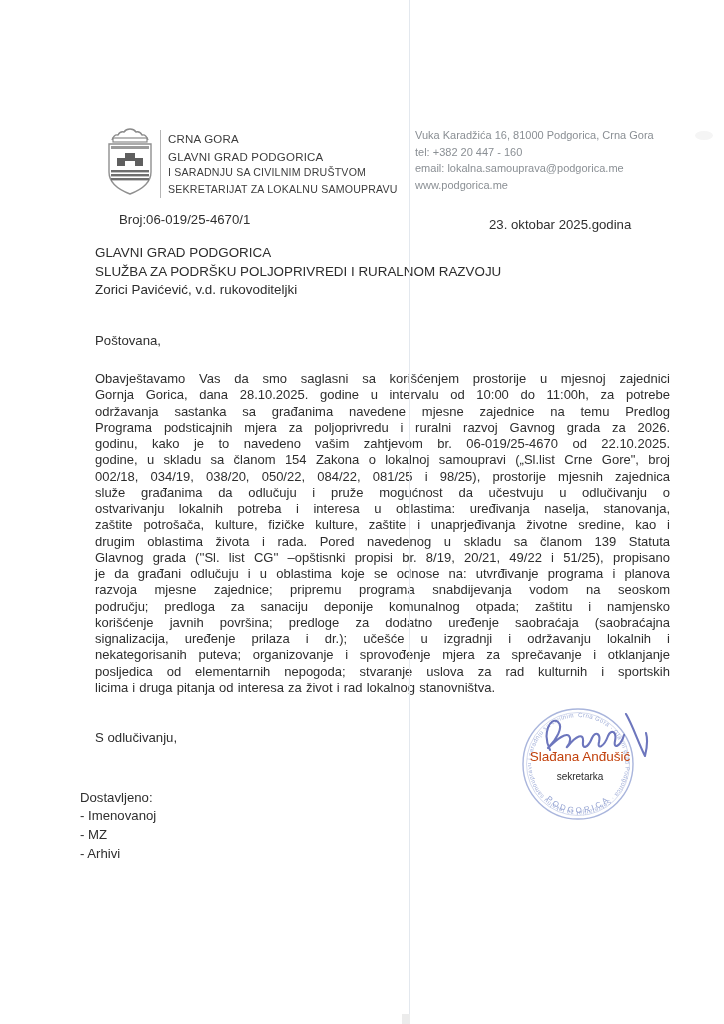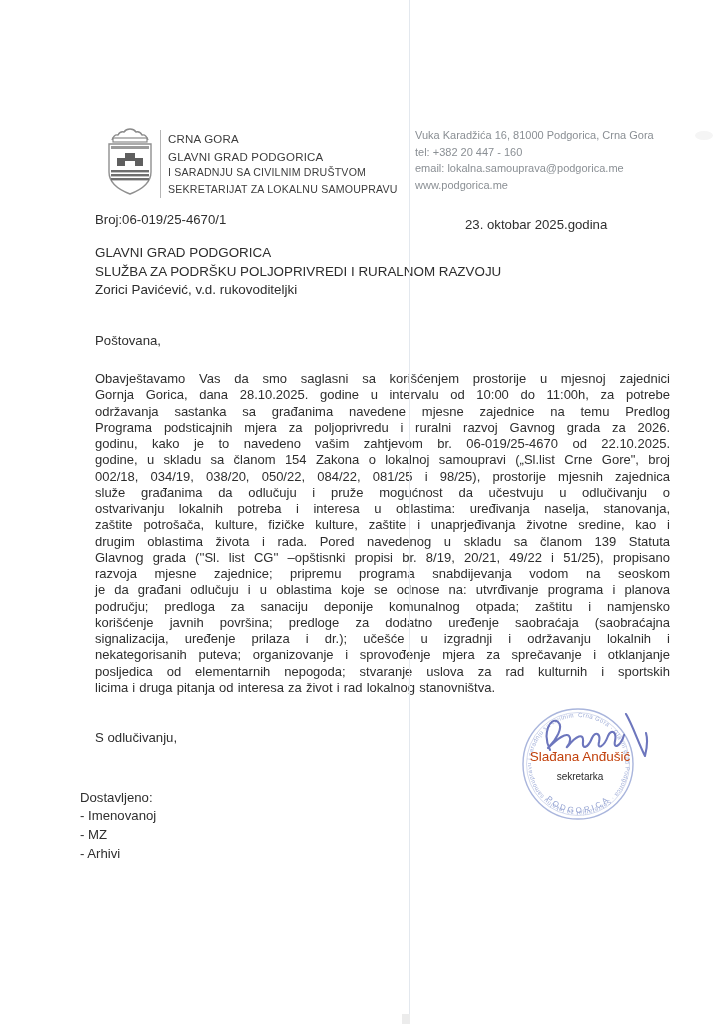--- a/index.html
+++ b/index.html
@@ -9,21 +9,21 @@
     color:#333;overflow:hidden;
   }
   .abs{position:absolute;}
   
   .org-line{color:#3d3d3d;letter-spacing:.2px;white-space:nowrap;}
   .org-big{font-size:11.5px;line-height:18px;}
   .org-small{font-size:10.6px;line-height:13.5px;}
   .hdr-divider{width:1px;background:#b5b5b5;}
   .contact-line{font-size:11px;line-height:16.6px;color:#8a8f94;white-space:nowrap;}
   
-  .ref-text{font-size:13.2px;color:#2f2f2f;white-space:nowrap;}
+  .ref-text{font-size:13.2px;color:#2f2f2f;white-space:nowrap;margin-left:24px;}
   .recipient-line{font-size:13.4px;line-height:18.6px;color:#2d2d2d;white-space:nowrap;}
   
   .salutation{font-size:13.2px;color:#2f2f2f;}
   .body-block{width:575px;}
   .body-line{
     font-size:13px;line-height:16.25px;color:#2e2e2e;
     text-align:justify;text-align-last:justify;
     word-spacing:.5px;white-space:normal;
   }
   .body-line.last{text-align-last:left;}
@@ -97,22 +97,22 @@
     <div class="body-line">održavanja sastanka sa građanima navedene mjesne zajednice na temu Predlog</div>
     <div class="body-line">Programa podsticajnih mjera za poljoprivredu i ruralni razvoj Gavnog grada za 2026.</div>
     <div class="body-line">godinu, kako je to navedeno vašim zahtjevom br. 06-019/25-4670  od 22.10.2025.</div>
     <div class="body-line">godine, u skladu sa članom 154 Zakona o lokalnoj samoupravi („Sl.list Crne Gore", broj</div>
     <div class="body-line">002/18, 034/19, 038/20, 050/22, 084/22, 081/25 i 98/25), prostorije mjesnih zajednica</div>
     <div class="body-line">služe građanima da odlučuju i pruže mogućnost da učestvuju u odlučivanju o</div>
     <div class="body-line">ostvarivanju lokalnih potreba i interesa u oblastima: uređivanja naselja, stanovanja,</div>
     <div class="body-line">zaštite potrošača, kulture, fizičke kulture, zaštite i unaprjeđivanja životne sredine, kao i</div>
     <div class="body-line">drugim oblastima života i rada. Pored navedenog u skladu sa članom 139  Statuta</div>
     <div class="body-line">Glavnog grada (''Sl. list CG'' –opštisnki propisi br. 8/19, 20/21, 49/22 i 51/25), propisano</div>
+    <div class="body-line">je da građani odlučuju i u oblastima koje se odnose na: utvrđivanje programa i planova</div>
     <div class="body-line">razvoja mjesne zajednice; pripremu programa snabdijevanja vodom na seoskom</div>
-    <div class="body-line">je da građani odlučuju i u oblastima koje se odnose na: utvrđivanje programa i planova</div>
     <div class="body-line">području; predloga za sanaciju deponije komunalnog otpada; zaštitu i namjensko</div>
     <div class="body-line">korišćenje javnih površina; predloge za dodatno uređenje saobraćaja (saobraćajna</div>
     <div class="body-line">signalizacija, uređenje prilaza i dr.); učešće u izgradnji i održavanju lokalnih i</div>
     <div class="body-line">nekategorisanih puteva; organizovanje i sprovođenje mjera za sprečavanje i otklanjanje</div>
     <div class="body-line">posljedica od elementarnih nepogoda; stvaranje uslova za rad kulturnih i sportskih</div>
     <div class="body-line last">licima i druga pitanja od interesa za život i rad lokalnog stanovništva.</div>
   </div>
 
 <div class="abs closing" style="left:95px;top:730px;">S odlučivanju,</div>
 

